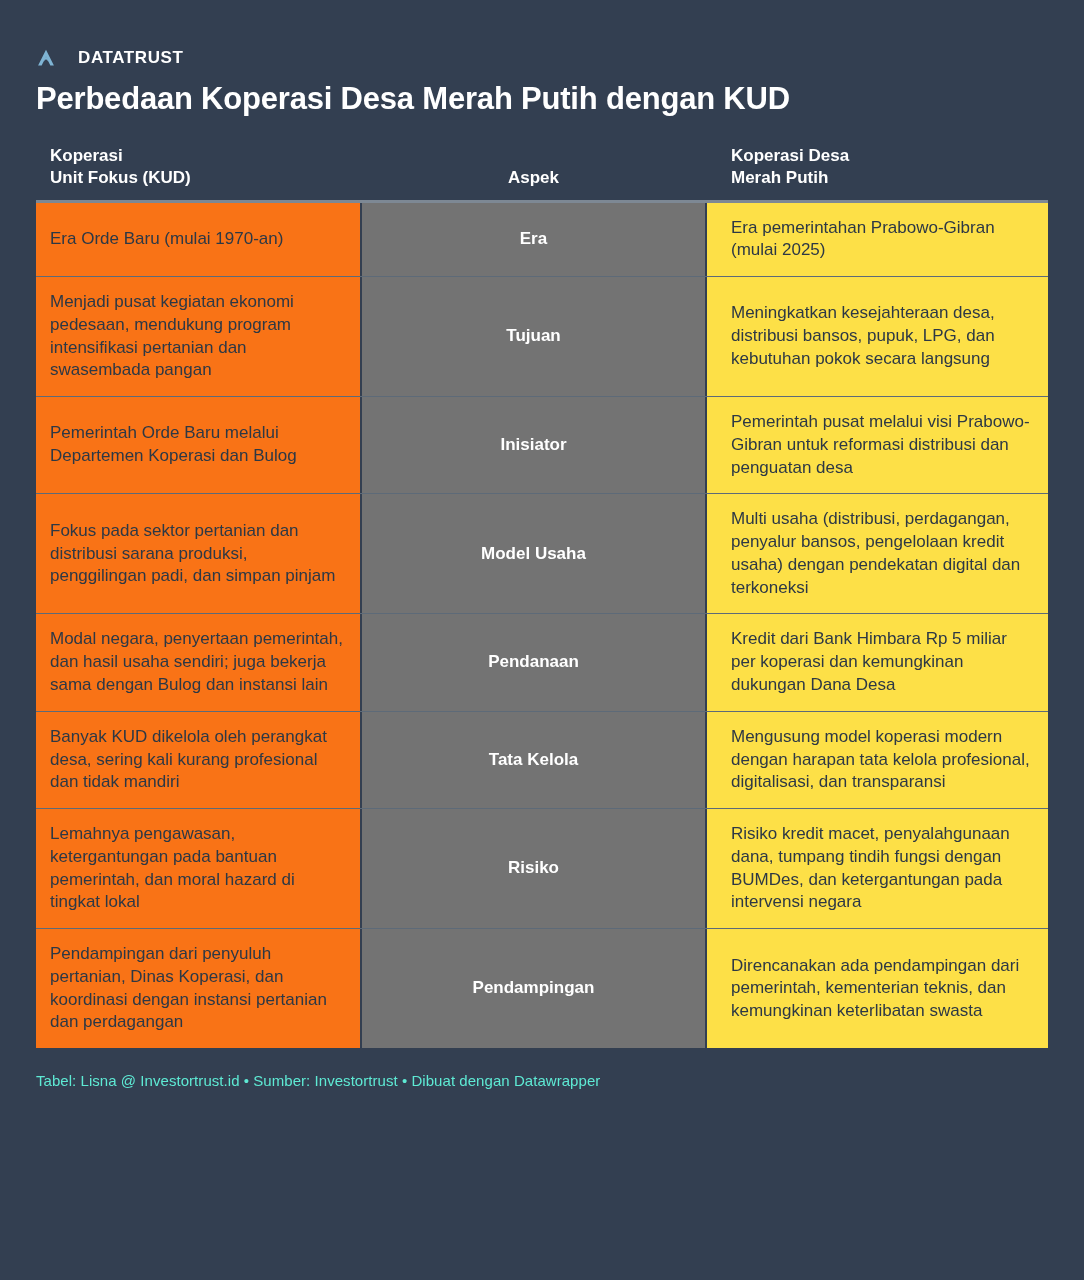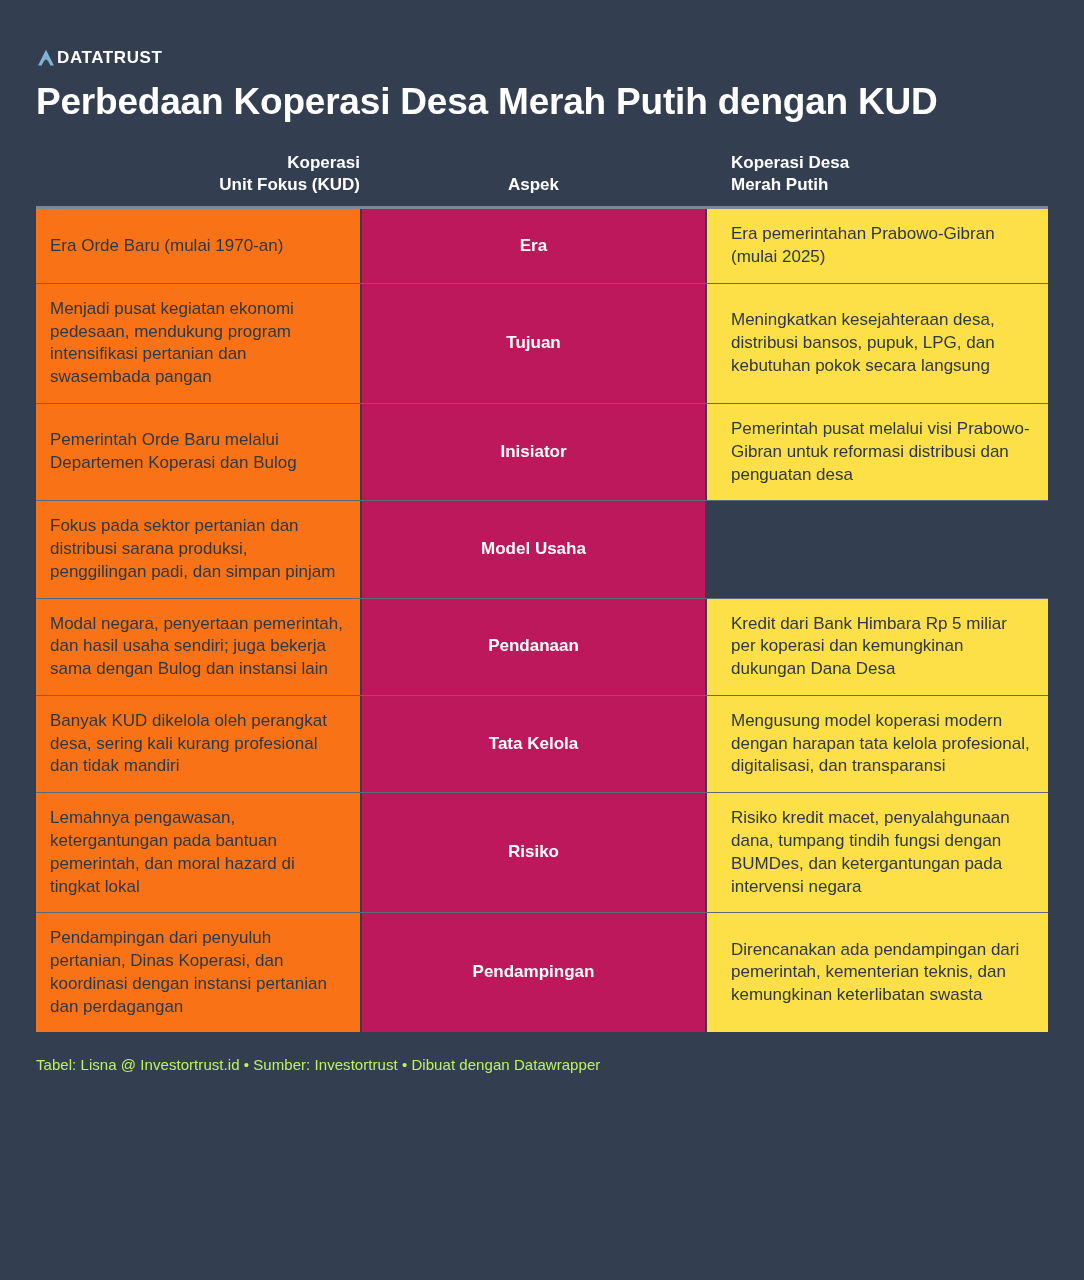--- a/index.html
+++ b/index.html
@@ -19,41 +19,41 @@
     width: 1084px;
     height: 1280px;
     box-sizing: border-box;
     padding: 0 36px;
   }
 
   
   .brand {
     display: flex;
     align-items: center;
-    gap: 1px;
+    gap: 22px;
     padding-top: 46px;
     height: 24px;
   }
   .brand-logo {
     width: 20px;
     height: 20px;
     display: block;
     flex: 0 0 auto;
   }
   .brand-name {
     color: #ffffff;
     font-size: 17px;
     font-weight: bold;
     letter-spacing: 0.6px;
   }
 
   
   .page-title {
     color: #ffffff;
-    font-size: 37px;
+    font-size: 31px;
     font-weight: bold;
     letter-spacing: -0.2px;
     margin-top: 11px;
     line-height: 1.15;
   }
 
   
   .table {
     margin-top: 28px;
     width: 1012px;
@@ -69,21 +69,21 @@
   .gap2 { width: 2px; flex: 0 0 2px; }
   .col3 { width: 341px; flex: 0 0 341px; }
 
   .th {
     color: #ffffff;
     font-size: 17px;
     font-weight: bold;
     line-height: 1.32;
     box-sizing: border-box;
   }
-  .th.c1 { padding-left: 14px; text-align: right; }
+  .th.c1 { padding-left: 14px; text-align: left; }
   .th.c2 { text-align: center; padding-bottom: 0px; }
   .th.c3 { padding-left: 24px; text-align: left; }
 
   .tbody {
     border-top: 3px solid #7d8894;
   }
 
   .row {
     display: flex;
     align-items: stretch;
@@ -97,38 +97,38 @@
     line-height: 1.34;
     display: flex;
     align-items: center;
   }
   .cell.c1 {
     background: #f97316;
     color: #2d3845;
     padding: 14px 16px 14px 14px;
   }
   .cell.c2 {
-    background: #be185d;
+    background: #737373;
     color: #ffffff;
     font-weight: bold;
     justify-content: center;
     padding: 14px 10px;
   }
   .cell.c3 {
     background: #fde047;
     color: #2d3845;
     padding: 14px 14px 14px 24px;
   }
   .spacer {
     background: #333f51;
   }
 
   
   .footer {
-    color: #bef264;
+    color: #5eead4;
     font-size: 15px;
     margin-top: 24px;
     letter-spacing: 0.05px;
   }
 </style>
 </head>
 <body>
 
 <div class="page">
 
@@ -185,20 +185,21 @@
         <div class="col2 cell c2">Inisiator</div>
         <div class="gap2 spacer"></div>
         <div class="col3 cell c3">Pemerintah pusat melalui visi Prabowo-Gibran untuk reformasi distribusi dan penguatan desa</div>
       </div>
 
       <div class="row">
         <div class="col1 cell c1">Fokus pada sektor pertanian dan distribusi sarana produksi, penggilingan padi, dan simpan pinjam</div>
         <div class="gap1 spacer"></div>
         <div class="col2 cell c2">Model Usaha</div>
         <div class="gap2 spacer"></div>
+        <div class="col3 cell c3">Multi usaha (distribusi, perdagangan, penyalur bansos, pengelolaan kredit usaha) dengan pendekatan digital dan terkoneksi</div>
       </div>
 
       <div class="row">
         <div class="col1 cell c1">Modal negara, penyertaan pemerintah, dan hasil usaha sendiri; juga bekerja sama dengan Bulog dan instansi lain</div>
         <div class="gap1 spacer"></div>
         <div class="col2 cell c2">Pendanaan</div>
         <div class="gap2 spacer"></div>
         <div class="col3 cell c3">Kredit dari Bank Himbara Rp 5 miliar per koperasi dan kemungkinan dukungan Dana Desa</div>
       </div>
 

